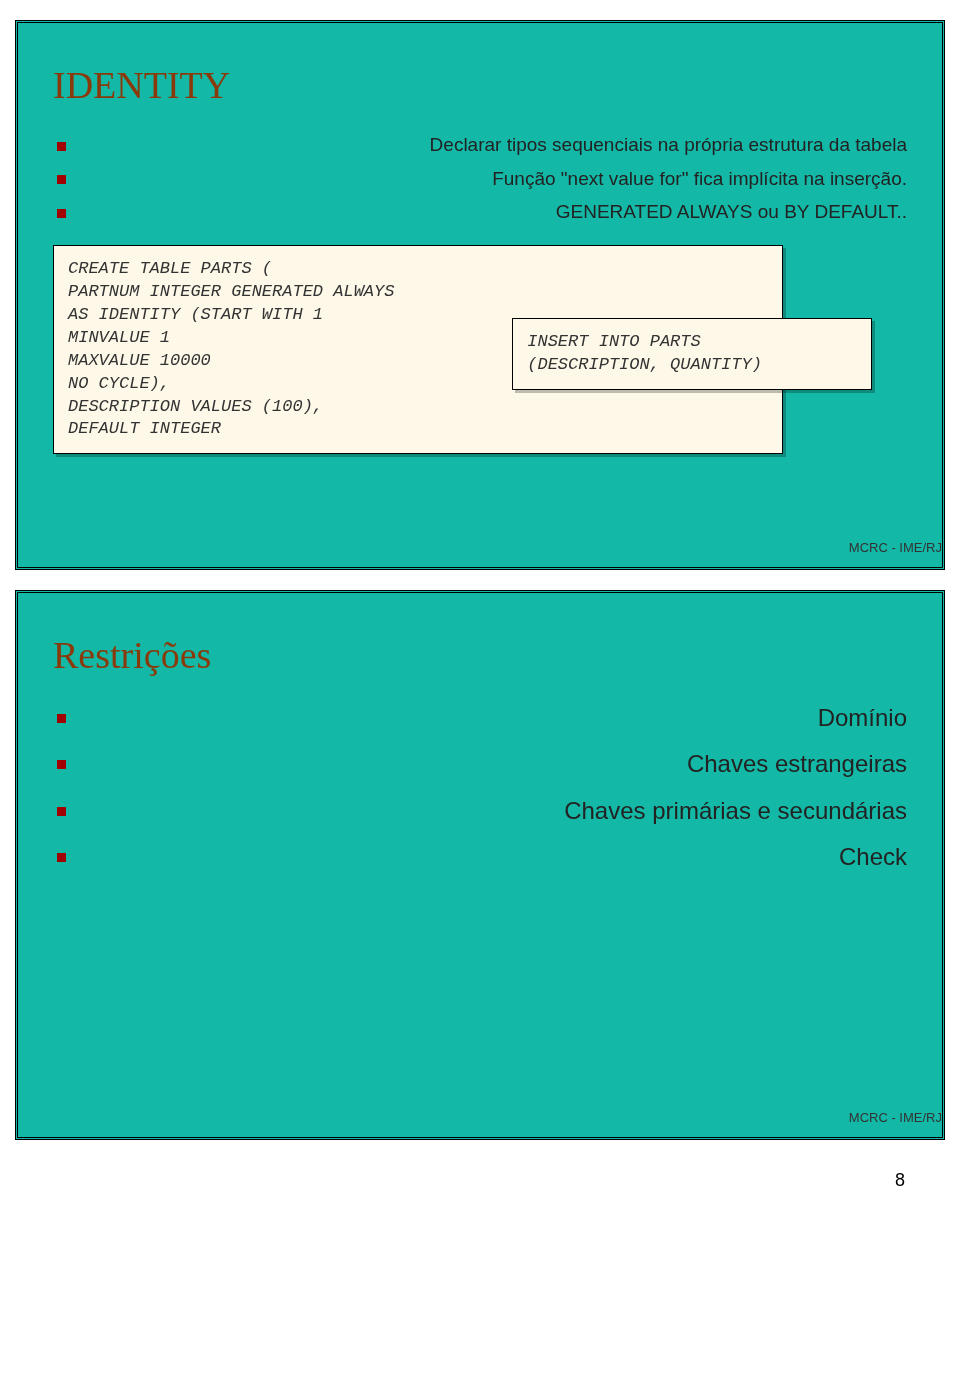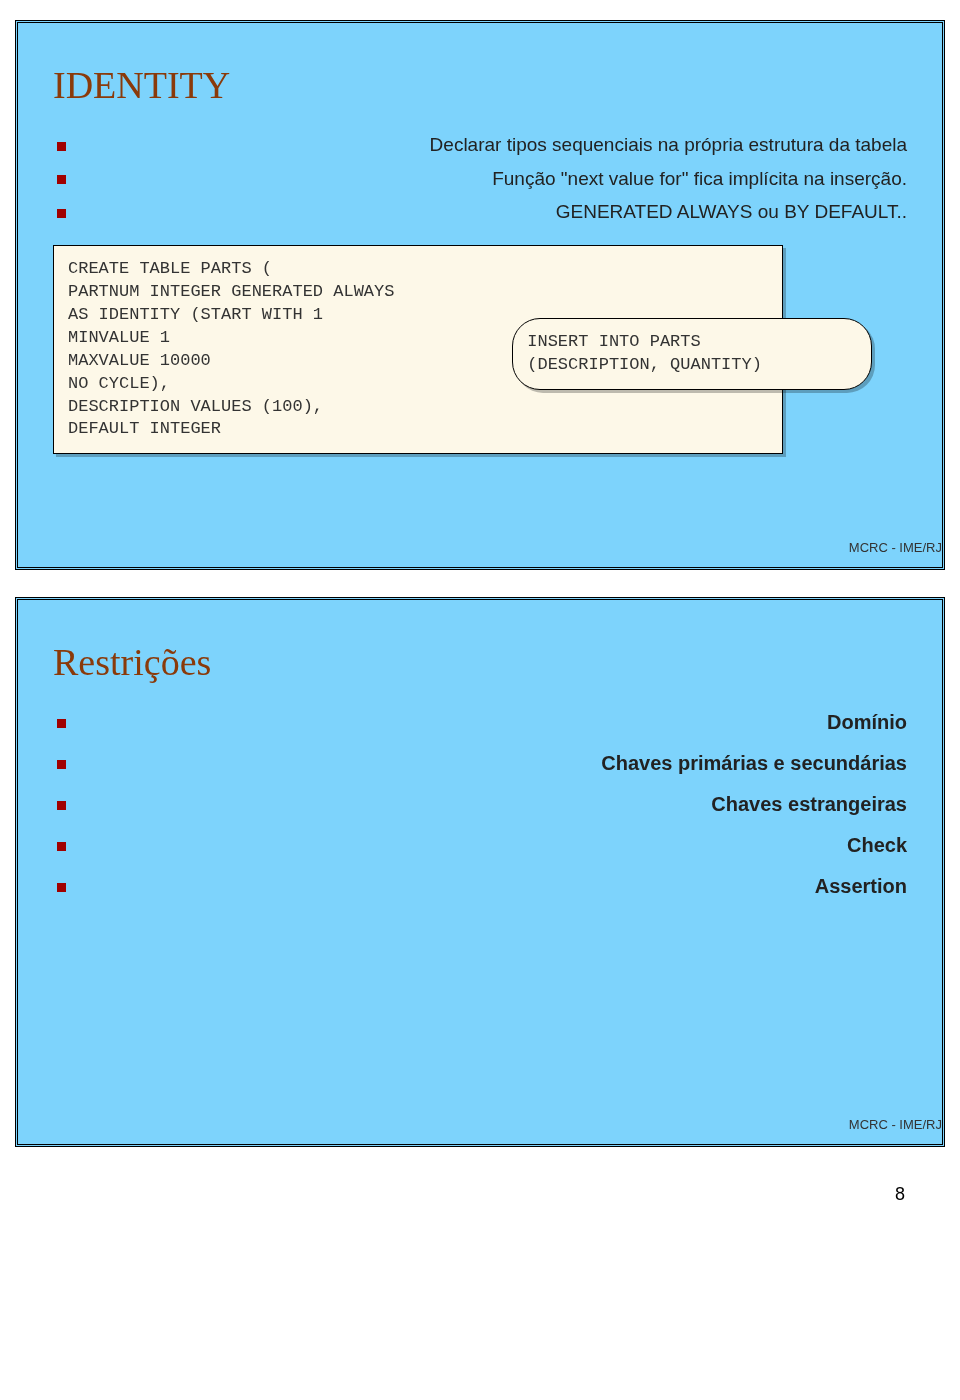--- a/index.html
+++ b/index.html
@@ -3,23 +3,23 @@
 <meta charset="utf-8">
 <style>
   body {
     margin: 0;
     padding: 20px 15px;
     background: #ffffff;
     font-family: Verdana, Arial, sans-serif;
   }
   .slide {
     border: 3px double #000;
-    background: #7dd3fc;
+    background: #14b8a6;
     padding: 30px 35px 20px 35px;
-    margin-bottom: 27px;
+    margin-bottom: 20px;
     position: relative;
     min-height: 550px;
     box-sizing: border-box;
   }
   .slide-title {
     color: #8a3a0a;
     font-size: 38px;
     font-weight: 400;
     font-family: "Times New Roman", serif;
     margin: 10px 0 25px 0;
@@ -32,23 +32,22 @@
   }
   .bullet-list li {
     position: relative;
     padding-left: 24px;
     margin-bottom: 8px;
     font-size: 19px;
     line-height: 1.35;
     color: #222;
   }
   .bullet-list li.large {
-    font-size: 20px;
+    font-size: 24px;
     margin-bottom: 14px;
-    font-weight: bold;
   }
   .bullet-list li::before {
     content: "";
     position: absolute;
     left: 4px;
     top: 0.5em;
     width: 9px;
     height: 9px;
     background: #a00000;
   }
@@ -56,31 +55,31 @@
     background: #fdf8e8;
     border: 1px solid #000;
     padding: 12px 14px;
     font-family: "Courier New", monospace;
     font-size: 17px;
     color: #333;
     box-shadow: 3px 3px 0 rgba(0,0,0,0.25);
     position: relative;
     margin-top: 10px;
     line-height: 1.35;
+    font-style: italic;
   }
   .code-box.outer {
     width: 82%;
   }
   .code-box.inner {
     position: absolute;
     top: 62px;
     right: -90px;
     width: 330px;
     box-shadow: 3px 3px 0 rgba(0,0,0,0.25);
-    border-radius: 28px;
   }
   .footer {
     position: absolute;
     bottom: 12px;
     left: 0;
     right: 0;
     text-align: right;
     font-size: 13px;
     color: #333;
   }
@@ -118,21 +117,20 @@
     </div>
   </div>
 
   <div class="footer">MCRC - IME/RJ</div>
 </div>
 
 <div class="slide">
   <div class="slide-title">Restrições</div>
   <ul class="bullet-list">
     <li class="large">Domínio</li>
+    <li class="large">Chaves estrangeiras</li>
     <li class="large">Chaves primárias e secundárias</li>
-    <li class="large">Chaves estrangeiras</li>
     <li class="large">Check</li>
-    <li class="large">Assertion</li>
   </ul>
   <div class="footer">MCRC - IME/RJ</div>
 </div>
 
 <div class="page-num">8</div>
 
 </body></html>

